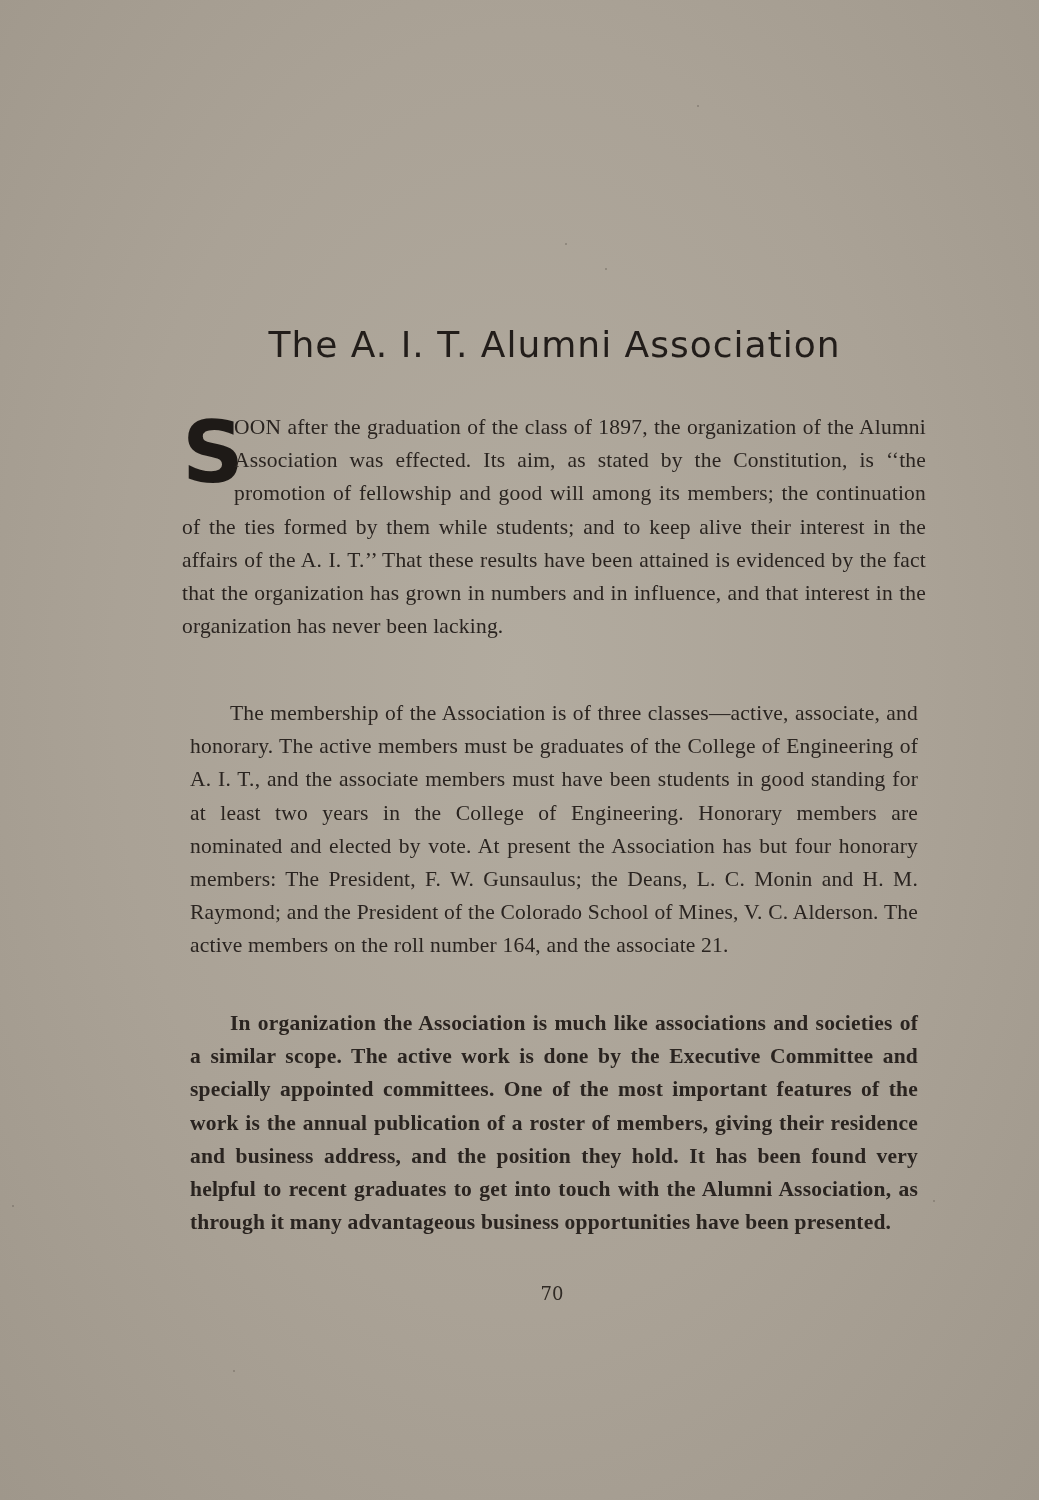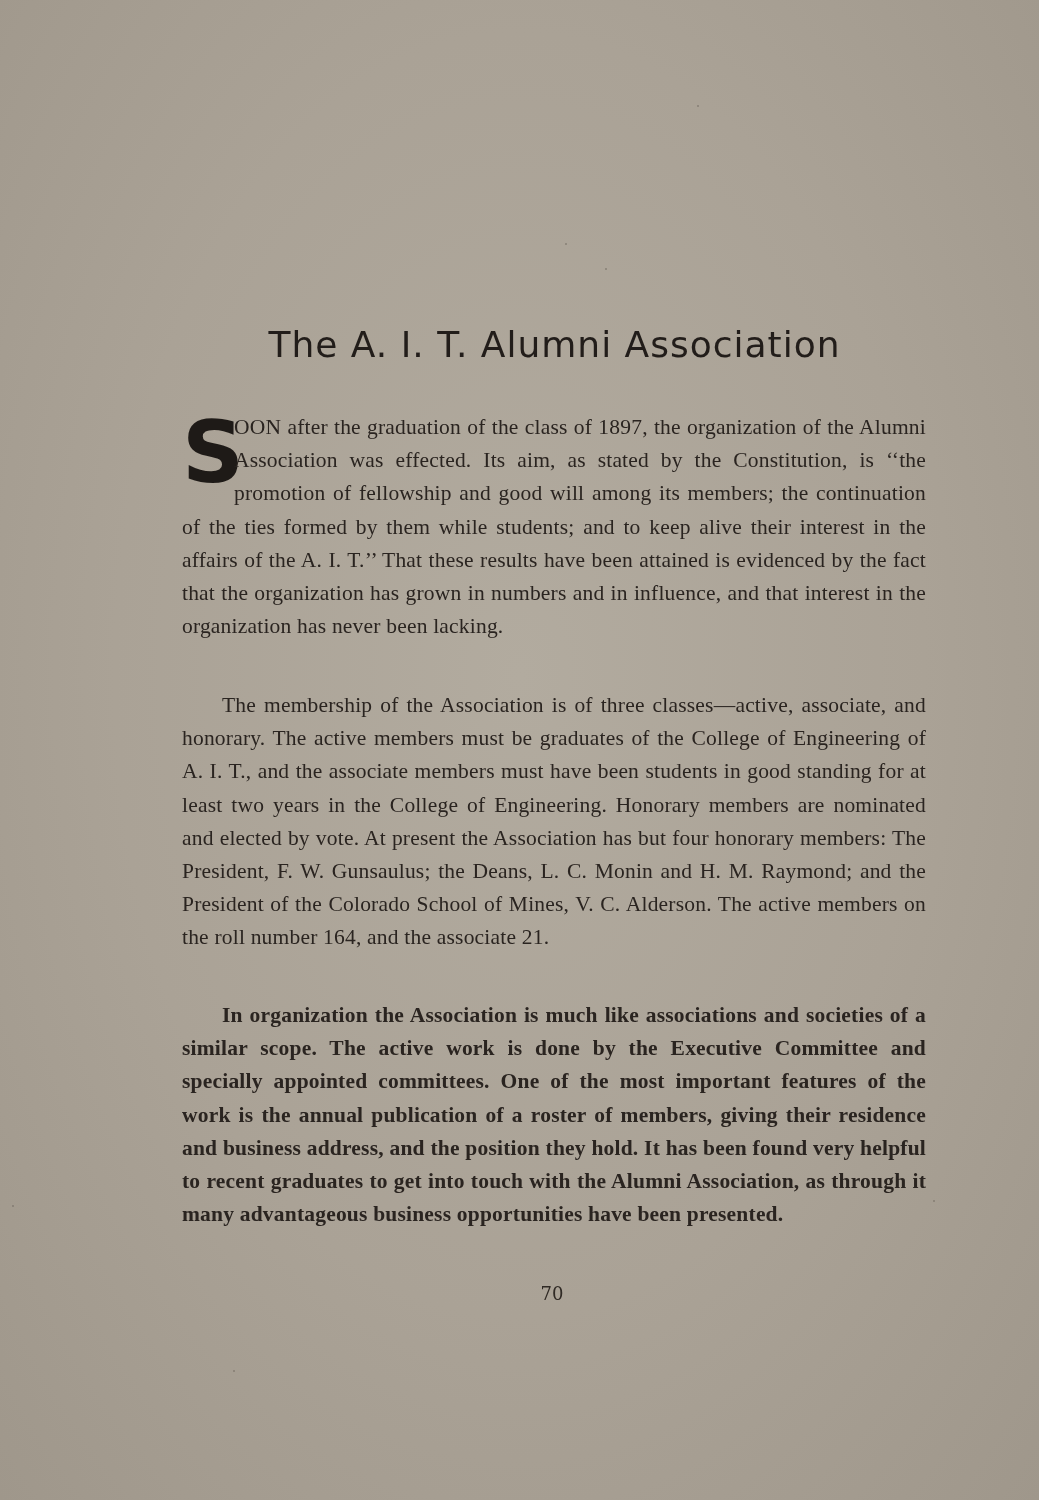--- a/index.html
+++ b/index.html
@@ -42,21 +42,21 @@
       width: 744px;
       font-size: 21.5px;
       line-height: 33.2px;
       text-align: justify;
       letter-spacing: 0.2px;
       color: #2a2420;
     }
     .p1 { top: 411px; }
     .p2 { top: 689px; text-indent: 40px; }
     .p3 { top: 999px; text-indent: 40px; font-weight: bold; }
-    .body-text p { margin: 0; }
+    .body-text p { margin: 8px; }
     .dropcap {
       float: left;
       font-family: "DejaVu Sans", sans-serif;
       font-size: 86px;
       line-height: 70px;
       height: 72px;
       width: 52px;
       margin-top: 6px;
       margin-right: 0px;
       color: #1e1a17;

